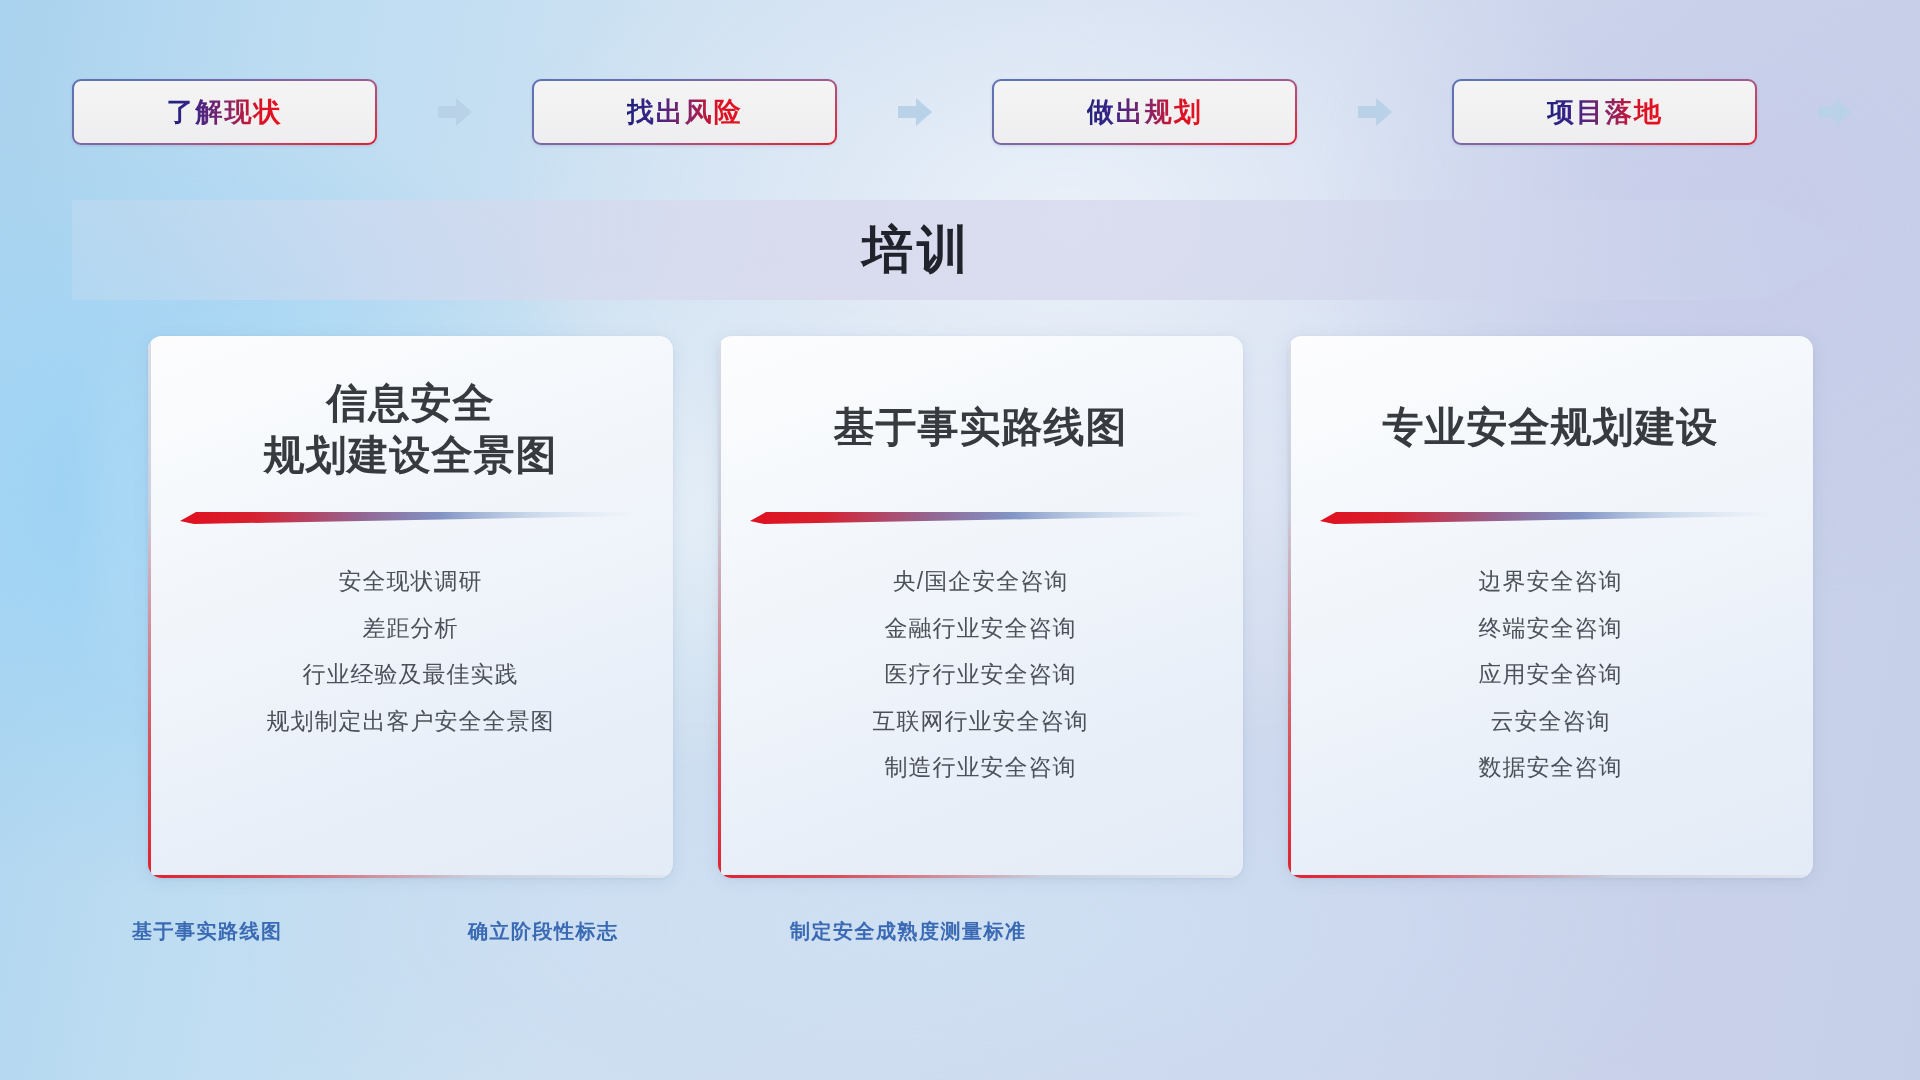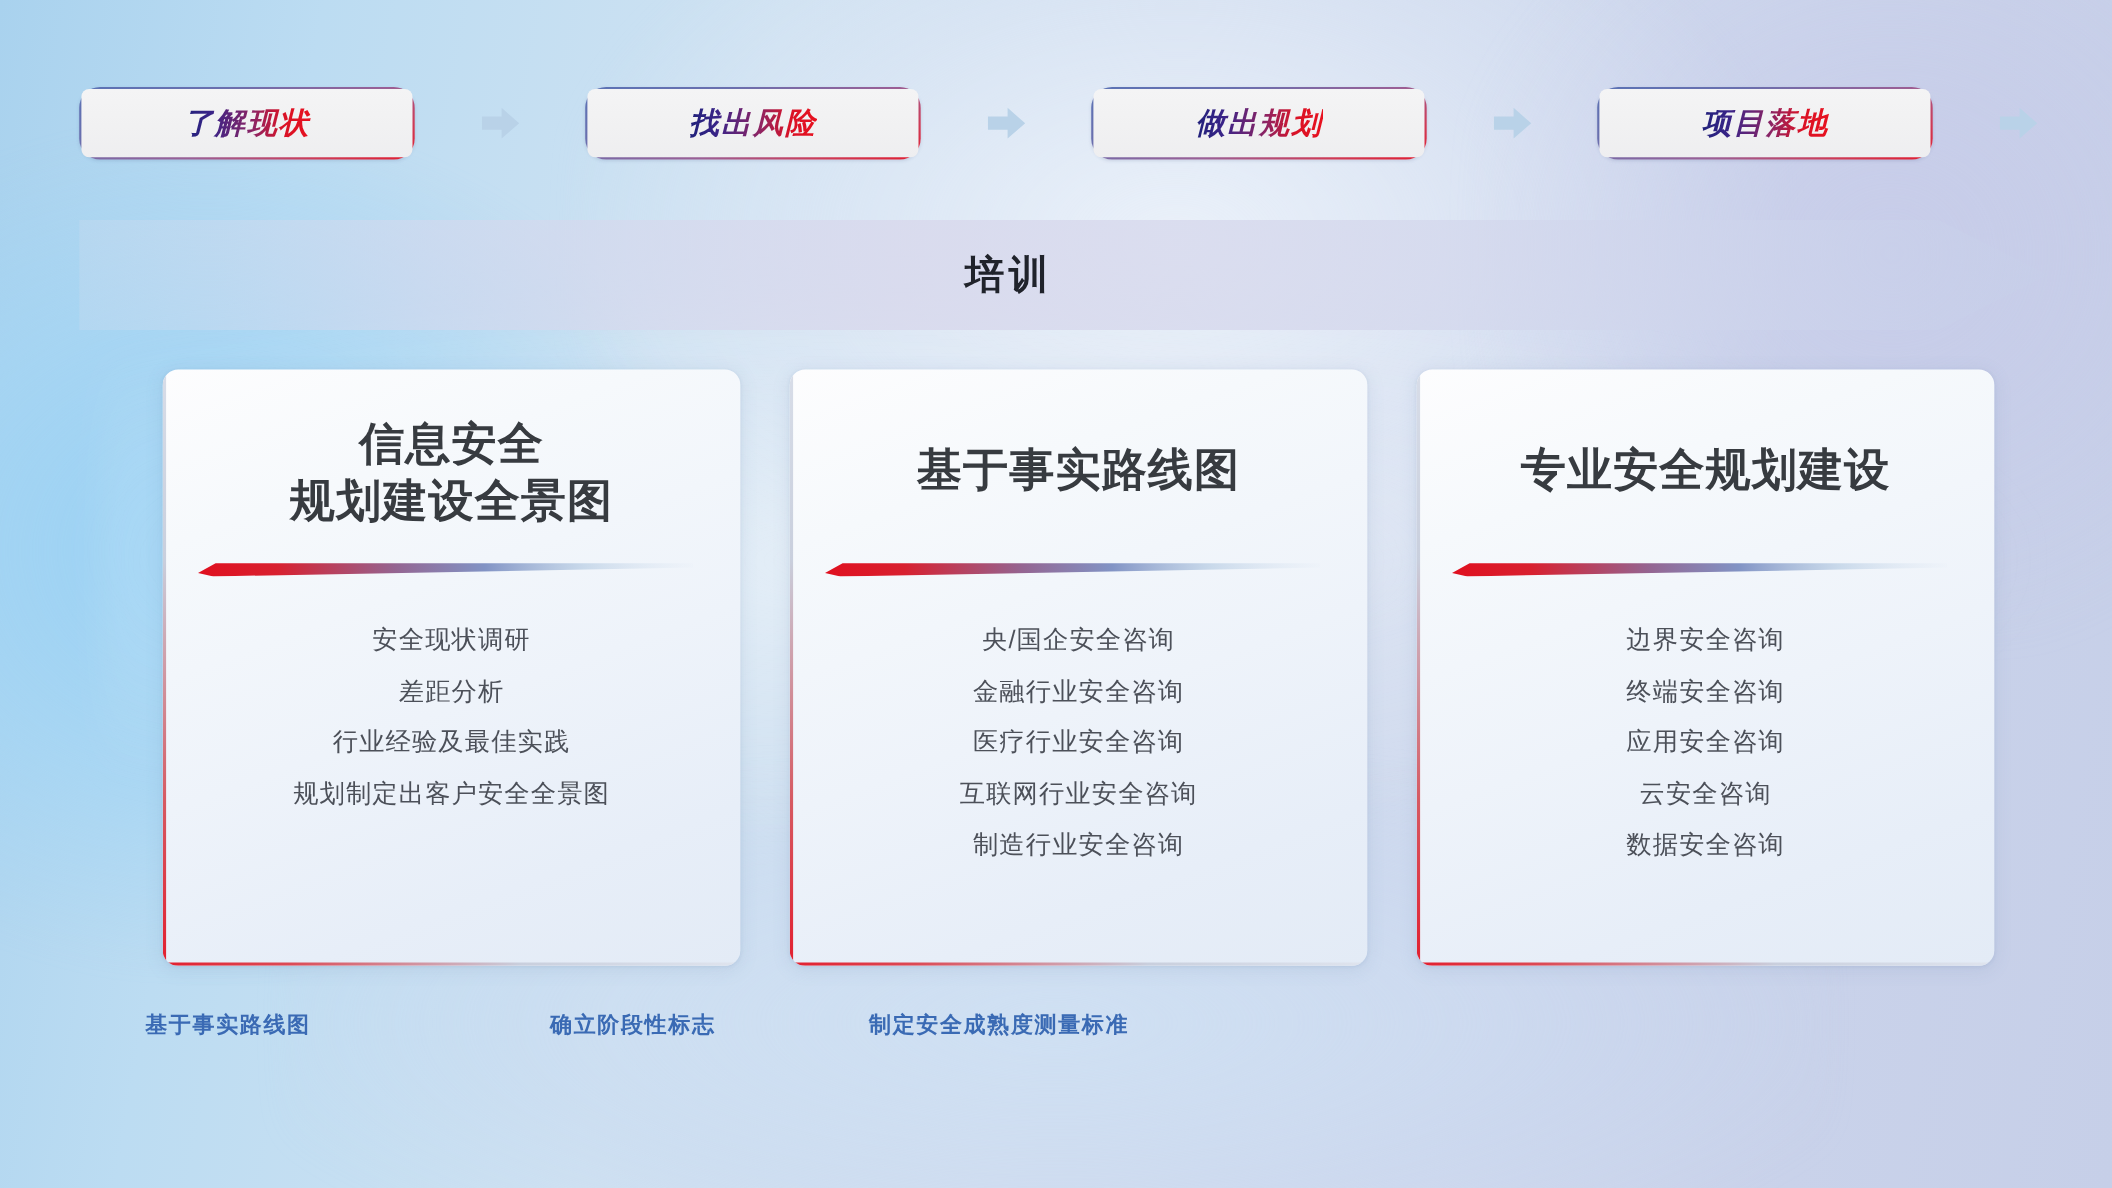--- a/index.html
+++ b/index.html
@@ -45,26 +45,25 @@
   
   #stage{ position:absolute; inset:0; }
 
   
   #step-row{
     position:absolute; left:72px; top:79px; width:1780px; height:66px;
     display:flex; align-items:center; justify-content:space-between;
   }
   .step-box{
     width:305px; height:66px;
-    border-radius:19px;
+    border-radius:9px;
     padding:2px;
     background:linear-gradient(160deg,#5b73b5 0%, #6a6fae 28%, #9a5f95 58%, #cf3a55 82%, #e11d30 100%);
     box-shadow:0 1px 3px rgba(60,80,130,0.16);
     flex:0 0 auto;
-    font-style:italic;
   }
   .step-inner{
     width:100%; height:100%;
     border-radius:7px;
     background:linear-gradient(180deg,#f4f4f5 0%, #f1f1f2 55%, #eeeef0 100%);
     display:flex; align-items:center; justify-content:center;
   }
   .step-label{
     font-size:27px; font-weight:700; letter-spacing:2px;
     background:linear-gradient(90deg,#20217a 0%, #3a2488 22%, #8e2463 55%, #d91226 78%, #e8111f 100%);
@@ -79,21 +78,21 @@
   .step-arrow svg{ display:block; }
 
   
   #training-band{
     position:absolute; left:72px; top:200px; width:1790px; height:100px;
   }
   #training-band svg{ display:block; }
   #training-label{
     position:absolute; left:0; top:0; width:1690px; height:100px;
     display:flex; align-items:center; justify-content:center;
-    font-size:36px; font-weight:700; color:#20232b; letter-spacing:4px;
+    font-size:51px; font-weight:700; color:#20232b; letter-spacing:4px;
   }
 
   
   #cards{
     position:absolute; left:113px; top:336px; width:1700px; height:542px;
     display:flex; justify-content:space-between;padding-left:35px;
   }
   .card{
     position:relative;
     width:525px; height:542px;
@@ -294,17 +293,17 @@
           <div class="card-list-item">终端安全咨询</div>
           <div class="card-list-item">应用安全咨询</div>
           <div class="card-list-item">云安全咨询</div>
           <div class="card-list-item">数据安全咨询</div>
         </div>
     </div>
     </div>
 
   <div id="captions">
       <div class="caption" style="left: 132px;">基于事实路线图</div>
-      <div class="caption" style="left: 468px; margin-left: 32px;">确立阶段性标志</div>
+      <div class="caption" style="left: 468px;">确立阶段性标志</div>
       <div class="caption" style="left: 790px;">制定安全成熟度测量标准</div>
     </div>
 
 </div>
 
 </body></html>

